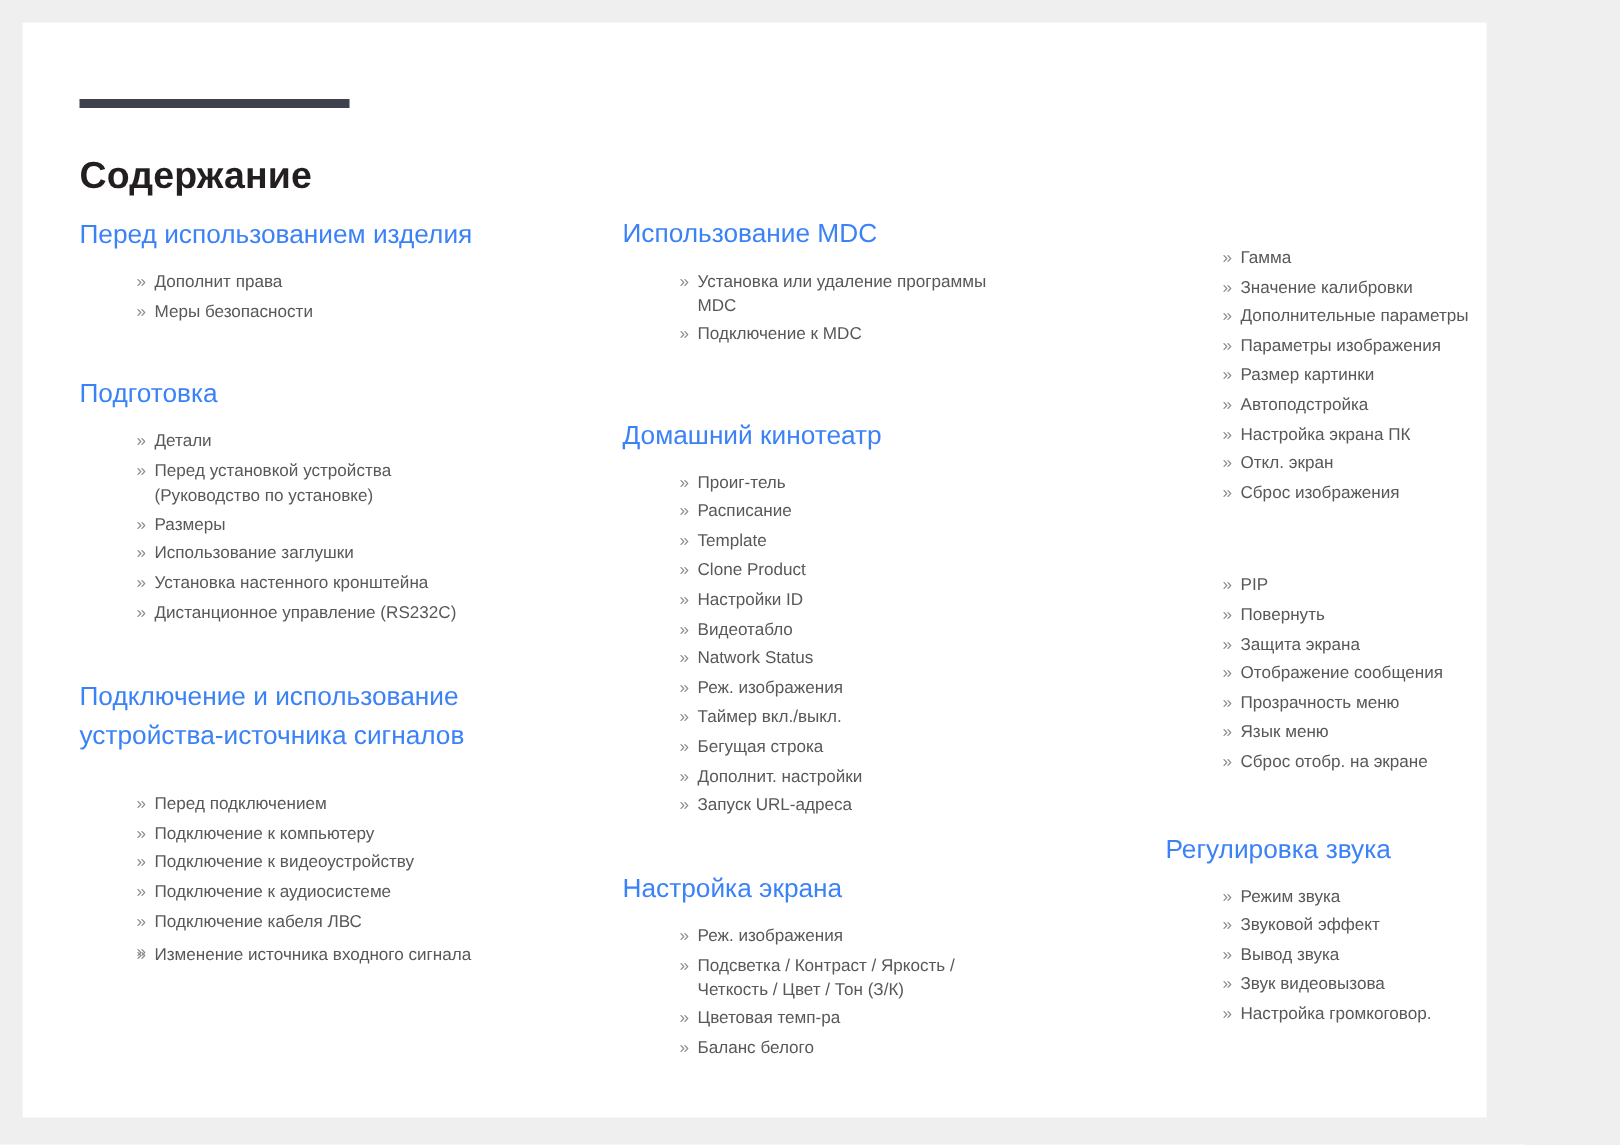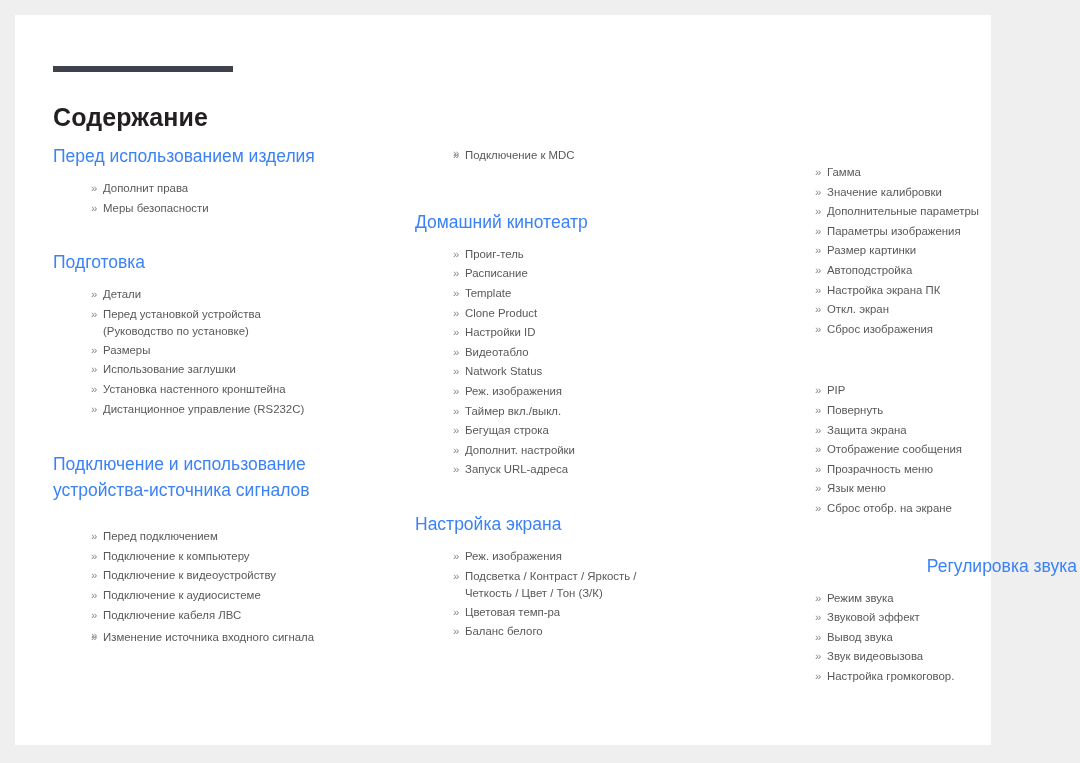--- a/index.html
+++ b/index.html
@@ -134,22 +134,24 @@
             <li><span class="bullet">»</span><span class="label">Подключение к видеоустройству</span></li>
             <li><span class="bullet">»</span><span class="label">Подключение к аудиосистеме</span></li>
             <li><span class="bullet">»</span><span class="label">Подключение кабеля ЛВС</span></li>
             <li class="wrap"><span class="bullet">»</span></li>
             <li><span class="bullet">»</span><span class="label">Изменение источника входного сигнала</span></li>
           </ul>
         </div>
       </div>
     <div class="col col-1">
         <div class="section" style="margin-top: 0px;">
-          <ul class="items">
-            <li class="wrap"><span class="bullet">»</span></li>
+          <div class="sec-head" style="margin-bottom: 10px;">Использование MDC</div>
+          <ul class="items">
+            <li class="wrap"><span class="bullet">»</span><span class="label">Установка или удаление программы
+MDC</span></li>
             <li><span class="bullet">»</span><span class="label">Подключение к MDC</span></li>
           </ul>
         </div>
         <div class="section" style="margin-top: 44px;">
           <div class="sec-head" style="margin-bottom: 10px;">Домашний кинотеатр</div>
           <ul class="items">
             <li><span class="bullet">»</span><span class="label">Проиг-тель</span></li>
             <li><span class="bullet">»</span><span class="label">Расписание</span></li>
             <li><span class="bullet">»</span><span class="label">Template</span></li>
             <li><span class="bullet">»</span><span class="label">Clone Product</span></li>
@@ -193,21 +195,21 @@
             <li><span class="bullet">»</span><span class="label">PIP</span></li>
             <li><span class="bullet">»</span><span class="label">Повернуть</span></li>
             <li><span class="bullet">»</span><span class="label">Защита экрана</span></li>
             <li><span class="bullet">»</span><span class="label">Отображение сообщения</span></li>
             <li><span class="bullet">»</span><span class="label">Прозрачность меню</span></li>
             <li><span class="bullet">»</span><span class="label">Язык меню</span></li>
             <li><span class="bullet">»</span><span class="label">Сброс отобр. на экране</span></li>
           </ul>
         </div>
         <div class="section" style="margin-top: 35px;">
-          <div class="sec-head" style="margin-bottom: 10px; text-align: right;">Регулировка звука</div>
+          <div class="sec-head" style="margin-bottom: 10px;">Регулировка звука</div>
           <ul class="items">
             <li><span class="bullet">»</span><span class="label">Режим звука</span></li>
             <li><span class="bullet">»</span><span class="label">Звуковой эффект</span></li>
             <li><span class="bullet">»</span><span class="label">Вывод звука</span></li>
             <li><span class="bullet">»</span><span class="label">Звук видеовызова</span></li>
             <li><span class="bullet">»</span><span class="label">Настройка громкоговор.</span></li>
           </ul>
         </div>
       </div>
   </div>

